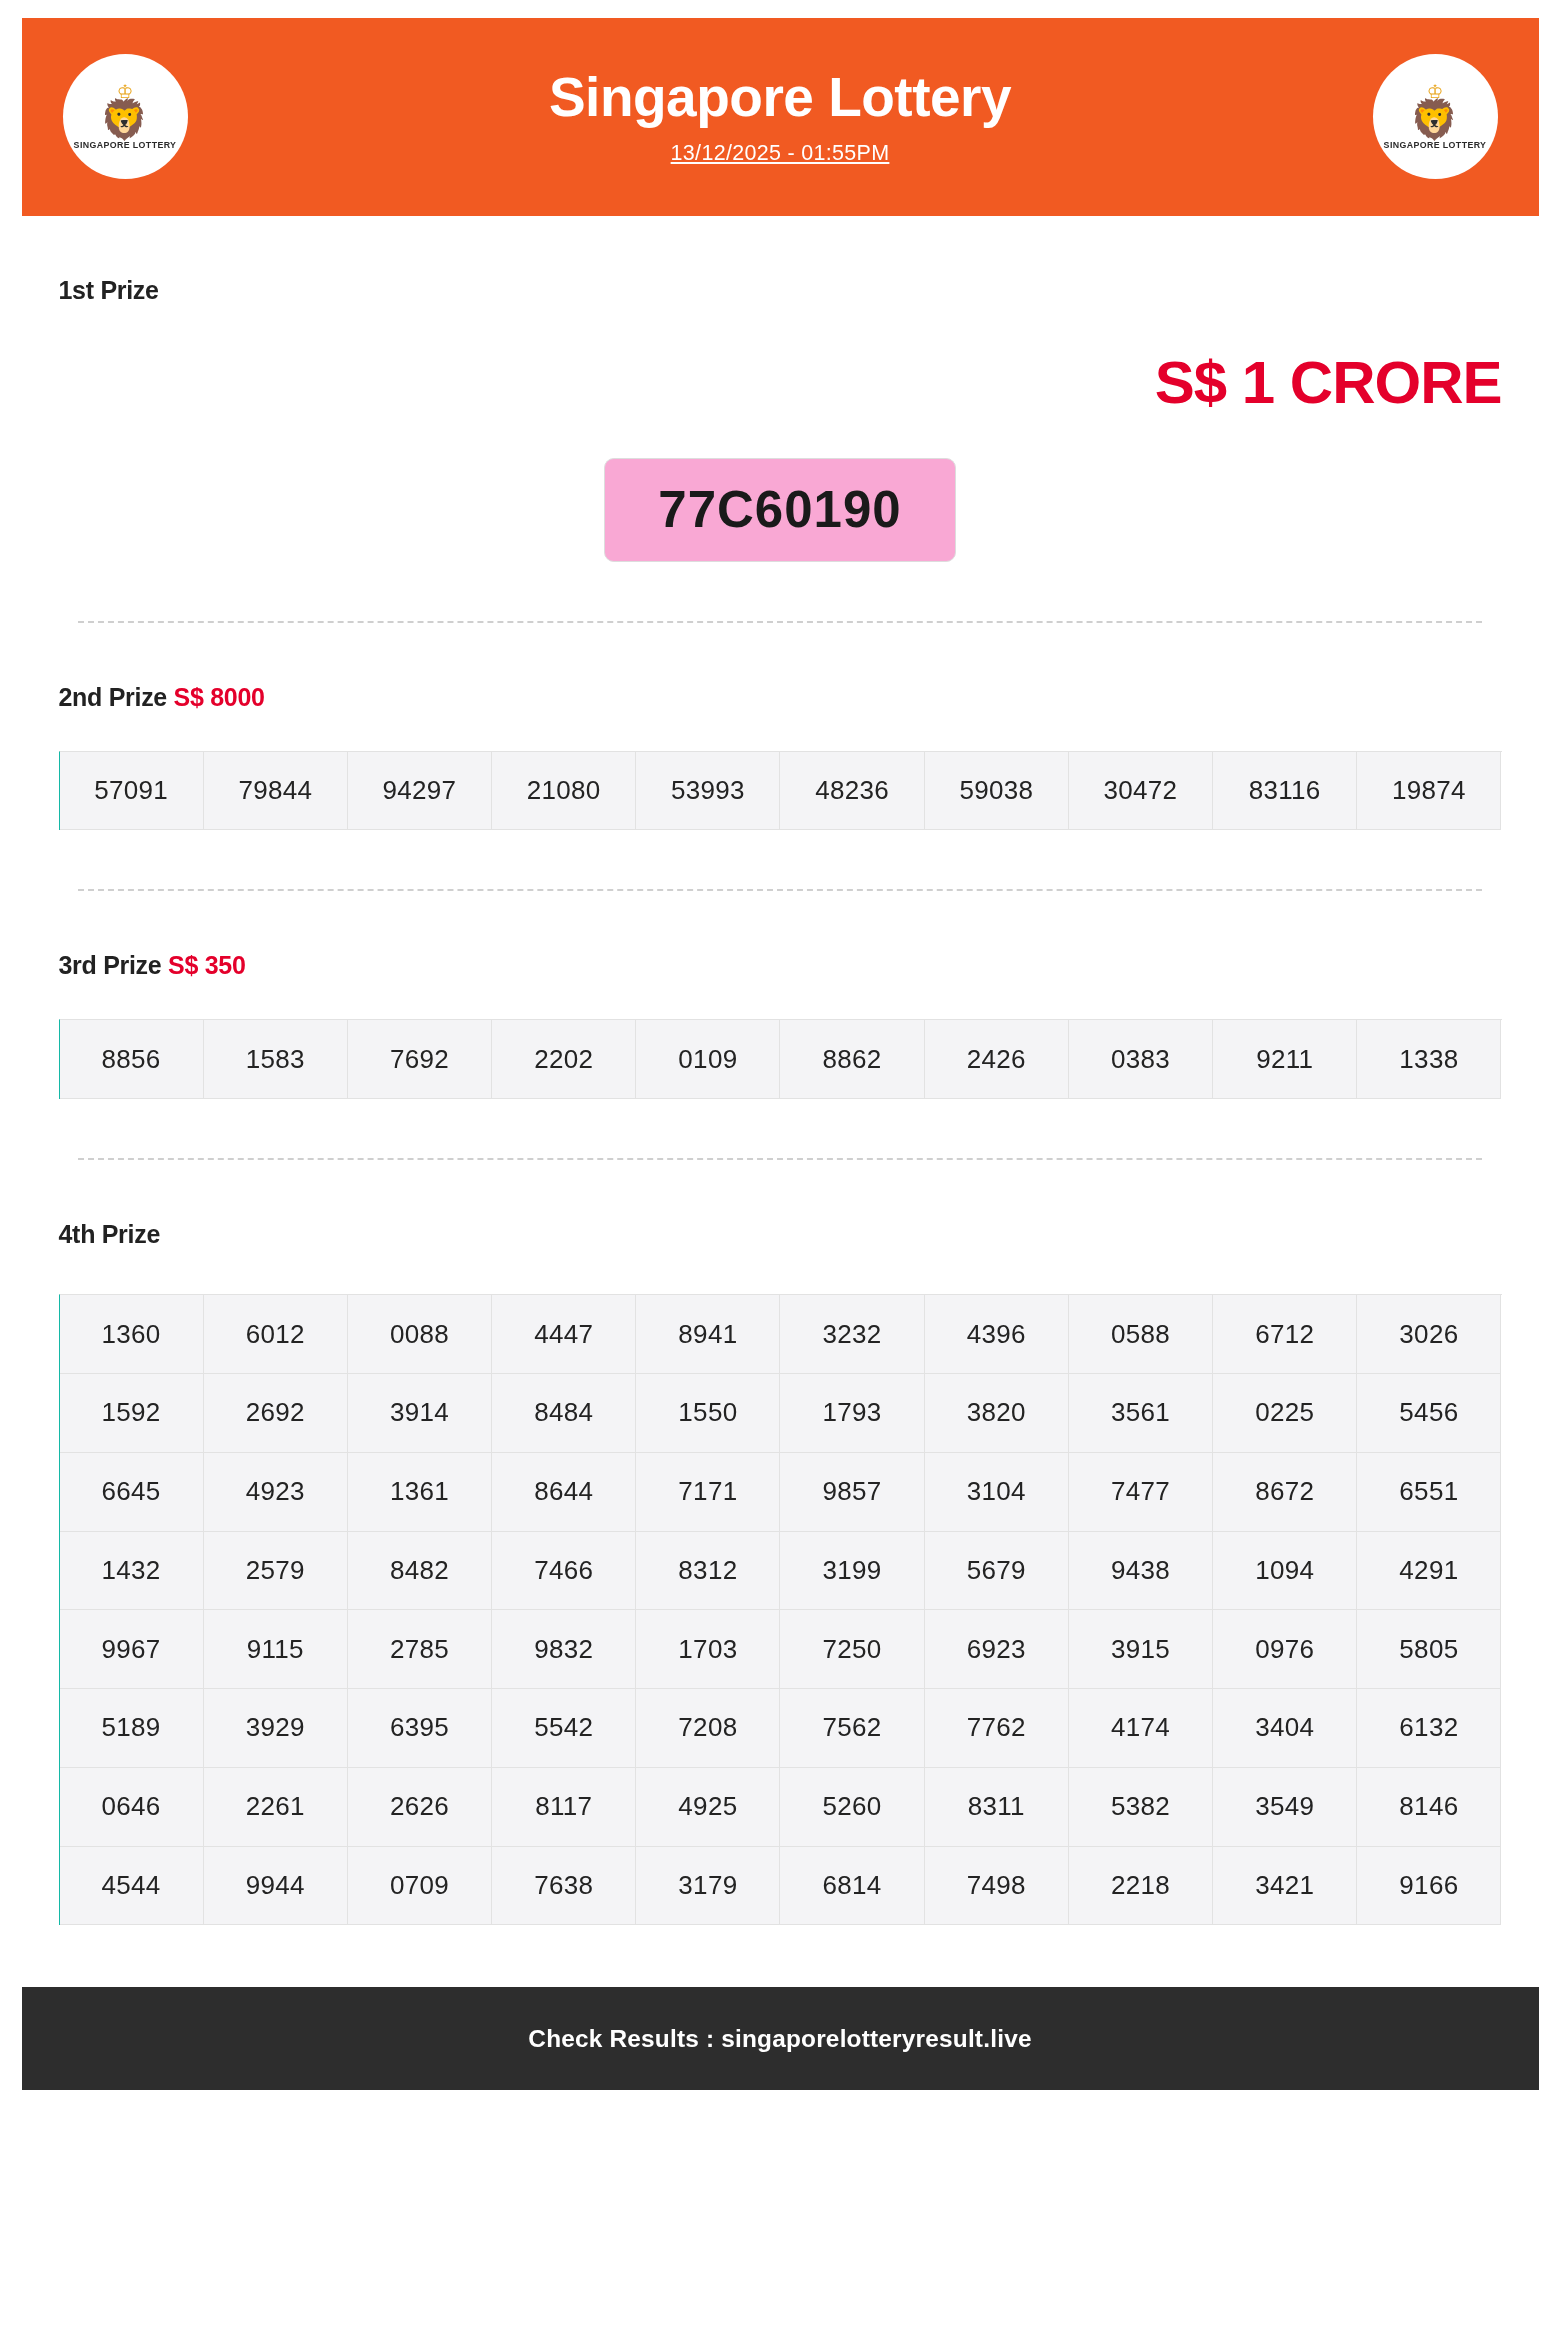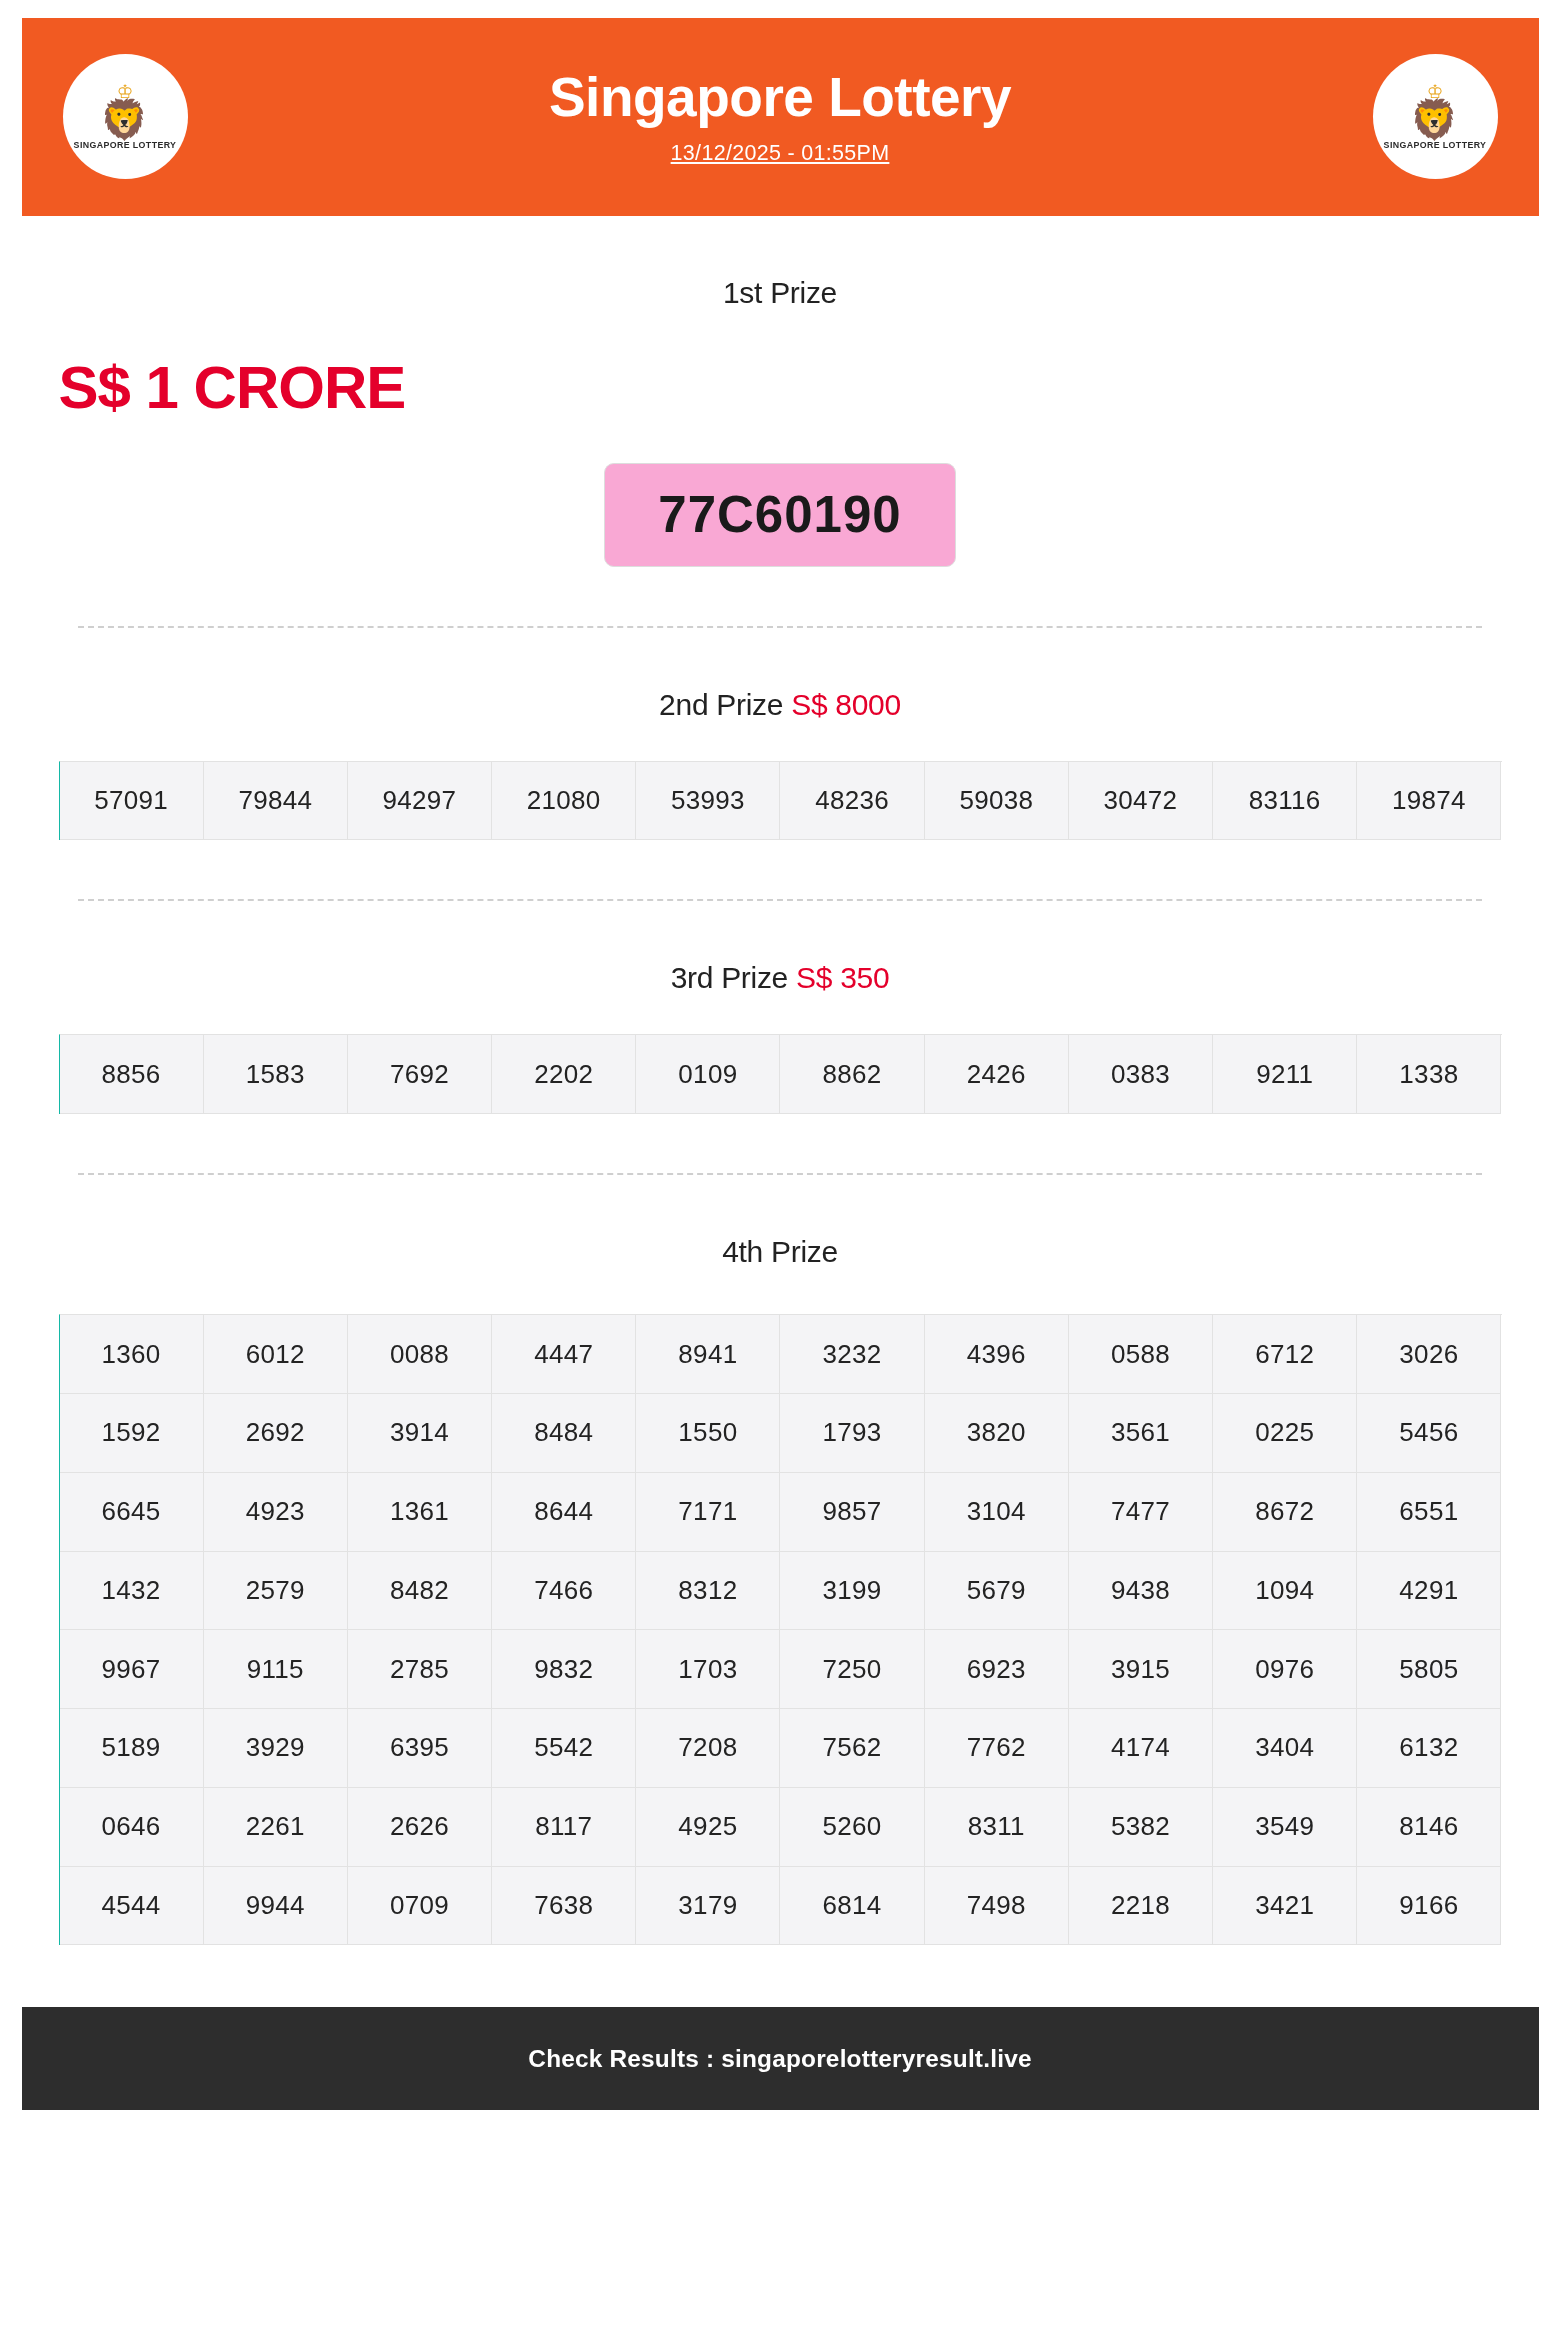--- a/index.html
+++ b/index.html
@@ -59,29 +59,29 @@
     color: #ffffff;
     font-size: 21.5px;
     margin-top: 13.7px;
     letter-spacing: 0.3px;
     text-decoration: underline;
   }
   
   .content { padding: 0 37px; }
   .prize-block { padding-top: 60px; }
   .prize-title {
-    text-align: center;
-    font-size: 30px;
-    font-weight: normal;
+    text-align: left;
+    font-size: 25px;
+    font-weight: bold;
     color: #222;
     letter-spacing: -0.3px;
   }
   .prize-title .amount { color: #e4002b; }
   .first-amount {
-    text-align: left;
+    text-align: right;
     font-size: 60px;
     font-weight: bold;
     color: #e4002b;
     margin-top: 43px;
     letter-spacing: -1px;
   }
   .first-number-wrap {
     display: flex;
     justify-content: center;
     margin-top: 41px;

